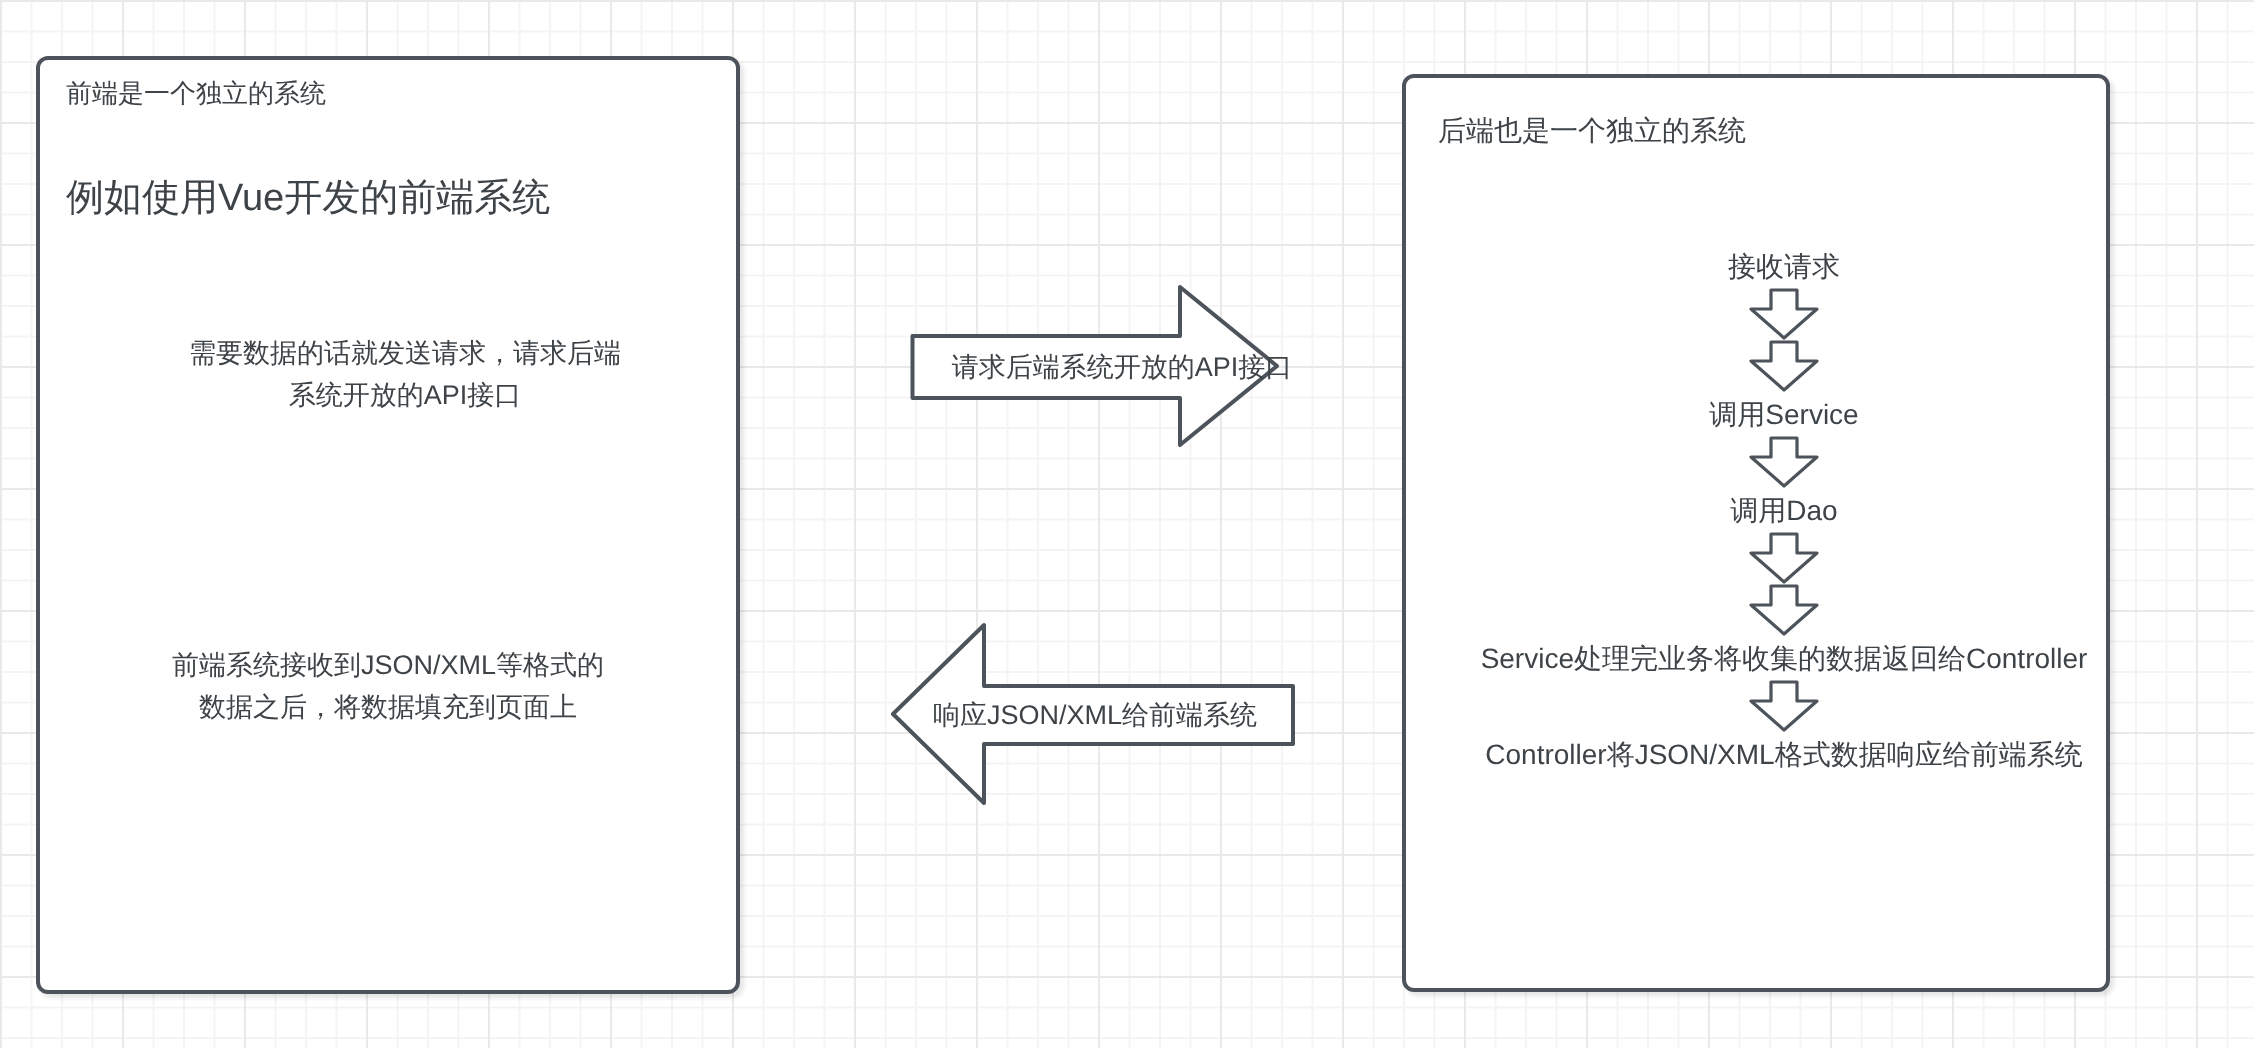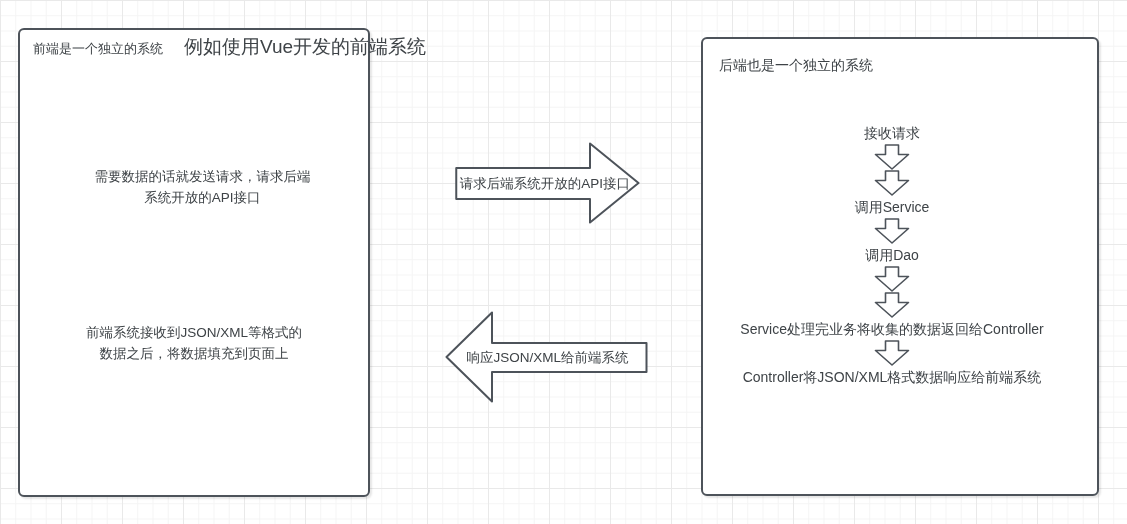--- a/index.html
+++ b/index.html
@@ -16,25 +16,25 @@
       linear-gradient(to right,#f4f4f4 1px,transparent 1px) 0 0 / 15.25px 15.25px,
       linear-gradient(to bottom,#f4f4f4 1px,transparent 1px) 0 0 / 15.25px 15.25px,
       #ffffff;
   }
   .box{
     position:absolute;box-sizing:border-box;background:#ffffff;
     border:2px solid #4d535a;border-radius:6px;
     box-shadow:2px 2px 2px rgba(0,0,0,0.10);
   }
   .frontend-box{left:18px;top:28px;width:352px;height:469px;}
-  .backend-box{left:701px;top:37px;width:398px;height:459px;}
+  .backend-box{left:701px;top:37px;width:354px;height:459px;}
 
   .fe-title-row{
     position:absolute;top:8px;left:13px;display:flex;align-items:baseline;
-    gap:21px;white-space:nowrap;
+    gap:35px;white-space:nowrap;flex-direction:column;
   }
   .fe-title{font-size:13px;line-height:18px;}
   .fe-subtitle{font-size:19px;line-height:18px;}
 
   .note{
     position:absolute;left:0;right:0;text-align:center;
     font-size:13.5px;line-height:21px;white-space:nowrap;
   }
   .note-request{top:136px;padding-left:17px;}
   .note-render{top:292px;}
@@ -48,21 +48,21 @@
   .flow-step{height:22px;line-height:22px;font-size:14px;white-space:nowrap;text-align:center;}
   .flow-arrow{display:block;margin:0 auto;width:36px;height:26px;}
 
   .big-arrow{position:absolute;}
   .arrow-request{left:455px;top:142px;}
   .arrow-response{left:445px;top:311px;}
   .arrow-label{
     position:absolute;text-align:center;font-size:13.5px;line-height:21px;
     white-space:nowrap;
   }
-  .label-request{left:456px;top:173px;width:178px;}
+  .label-request{left:456px;top:173px;width:178px;padding-left:16px;}
   .label-response{left:455px;top:347px;width:185px;}
 
   .shape-stroke{stroke:#4d535a;fill:#ffffff;}
 </style>
 </head>
 <body>
 
 <div class="canvas">
 
   <div class="box frontend-box">

